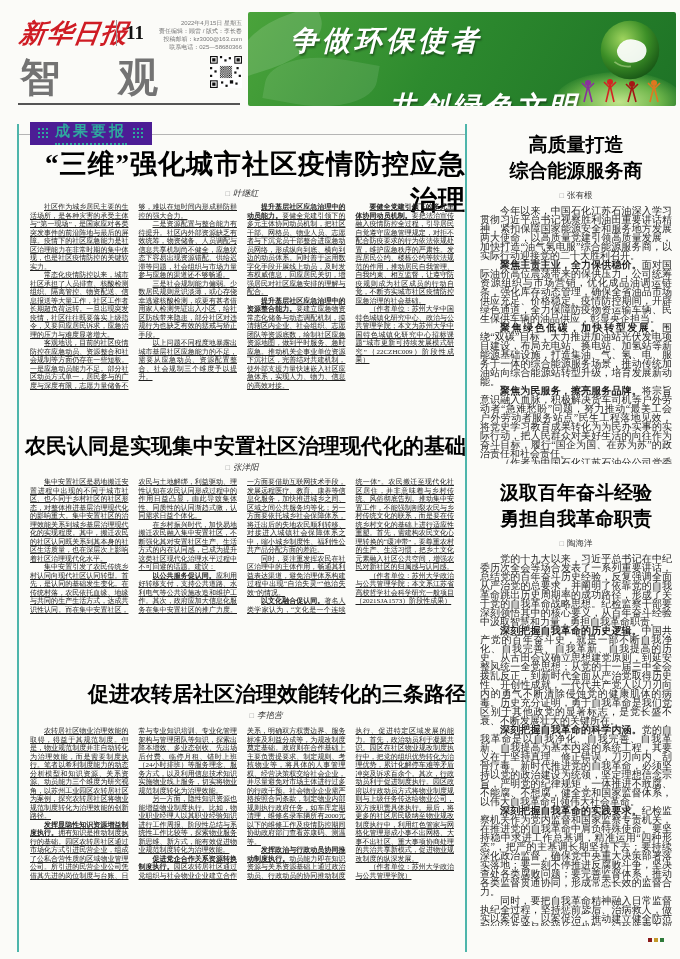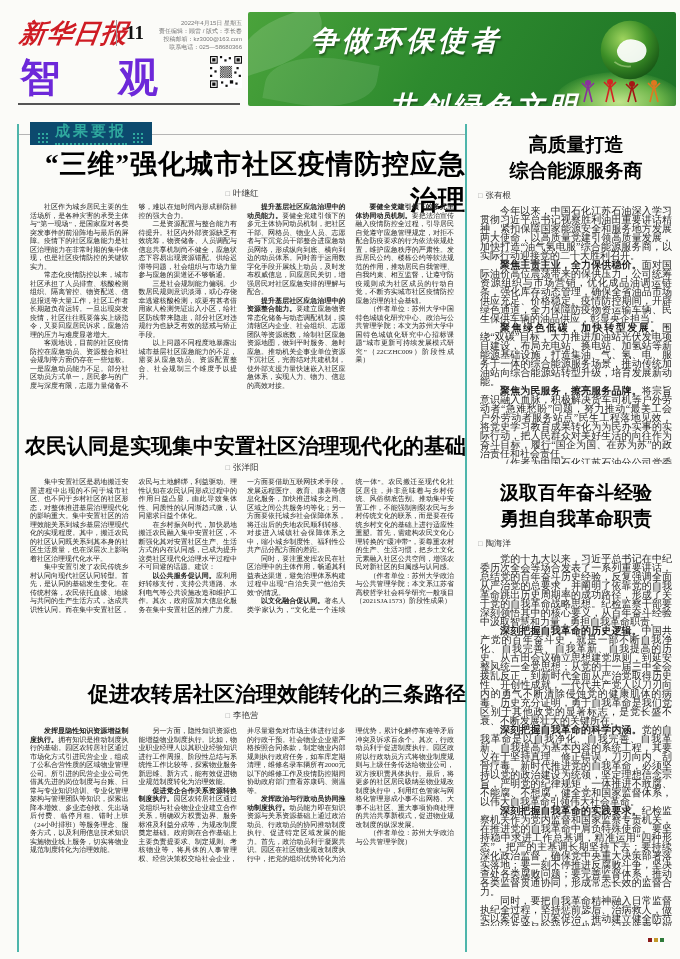--- a/index.html
+++ b/index.html
@@ -6,71 +6,71 @@
     --accent:#2fa89e; --red:#cf1c24; --g1:#4aa33b; --g2:#1e7326;
   }
   html,body{margin:0;padding:0;background:#d9d9d6;}
   .page{position:relative;width:680px;height:959px;margin:0 auto;background:#fbfbf8;
         overflow:hidden;font-family:"Liberation Serif","DejaVu Serif",serif;color:#222;}
   
   .masthead{position:absolute;left:20px;top:16px;font-size:26px;font-weight:bold;font-style:italic;
             color:var(--red);transform:skewX(-8deg);letter-spacing:1px;white-space:nowrap;}
   .pageno{position:absolute;left:116px;top:20px;font-size:19px;font-weight:bold;color:#111;
           border-left:1px solid #999;padding-left:9px;line-height:26px;height:26px;}
-  .section-title{position:absolute;left:20px;top:50px;font-size:40px;font-weight:bold;color:#6d28d9;
+  .section-title{position:absolute;left:20px;top:50px;font-size:40px;font-weight:bold;color:#737373;
                  letter-spacing:24px;white-space:nowrap;}
   .header-rule{position:absolute;left:18px;top:103px;width:222px;border-top:2px solid #555;}
   .date-block{position:absolute;left:148px;top:19px;width:94px;text-align:right;
               font-family:"Liberation Sans","DejaVu Sans",sans-serif;font-size:6px;line-height:8px;color:#777;}
   .qr{position:absolute;left:210px;top:56px;width:32px;height:32px;}
   
   .banner{position:absolute;left:248px;top:12px;width:428px;height:94px;border-radius:2px;overflow:hidden;
           background:linear-gradient(120deg,var(--g1) 0%,#2d8a2e 45%,var(--g2) 100%);}
   .leaf{position:absolute;background:rgba(255,255,255,.14);border-radius:70% 0 70% 0;}
   .leaf.l1{left:-12px;top:6px;width:90px;height:46px;transform:rotate(-18deg);}
   .leaf.l2{left:18px;top:44px;width:110px;height:52px;transform:rotate(10deg);background:rgba(255,255,255,.10);}
   .slogan{position:absolute;color:#fff;font-weight:bold;font-style:italic;font-size:28px;letter-spacing:4px;
           white-space:nowrap;text-shadow:1px 2px 2px rgba(0,0,0,.4);}
-  .slogan.s1{left:62px;top:10px;}
+  .slogan.s1{left:42px;top:10px;}
   .slogan.s2{left:140px;top:48px;margin-top:28px;}
   .ground{position:absolute;right:-8px;bottom:-26px;width:130px;height:60px;border-radius:50%;
           background:radial-gradient(ellipse at center,#bfe48a 0%,#6db54a 45%,rgba(109,181,74,0) 75%);}
   .globe{position:absolute;right:14px;top:6px;width:64px;height:64px;}
   .people{position:absolute;right:10px;bottom:2px;width:86px;height:26px;}
   
   .frame-l,.frame-r{position:absolute;top:124px;width:2px;height:828px;background:var(--accent);opacity:.85;}
   .frame-l{left:17px;} .frame-r{left:465px;}
   .frame-top{position:absolute;left:19px;top:134px;width:446px;border-top:1px solid #b5b5b5;}
-  .badge{position:absolute;left:30px;top:122px;display:flex;align-items:flex-end;gap:5px;
-         background:#0c4a6e;padding:0 7px;}
+  .badge{position:absolute;left:30px;top:122px;display:flex;align-items:center;gap:5px;
+         background:#4c1d95;padding:0 7px;}
   .badge .dots{width:13px;height:13px;
         background-image:radial-gradient(var(--accent) 1px,transparent 1.3px);background-size:4px 4px;}
   .badge .badge-label{font-size:15px;font-weight:bold;color:var(--accent);letter-spacing:3px;
         border-bottom:2px dotted var(--accent);padding-bottom:2px;}
   
   .atitle{position:absolute;left:18px;width:448px;text-align:right;font-weight:bold;color:#000;margin:0;}
   .t-main{top:146px;font-size:27px;letter-spacing:1px;}
   .t-mid{top:432px;font-size:21px;}
   .t-bot{top:680px;font-size:21px;}
-  .byline{position:absolute;left:18px;width:448px;text-align:center;font-size:8.5px;color:#333;}
-  .by-main{top:188px;} .by-mid{top:462px;} .by-bot{top:710px;}
+  .byline{position:absolute;left:18px;width:448px;text-align:center;font-size:8.5px;color:#333;font-style:italic;}
+  .by-main{top:188px;} .by-mid{top:462px;} .by-bot{top:710px;padding-left:24px;}
   .sq{color:#999;font-size:7.5px;margin-right:3px;}
   .body{position:absolute;left:30px;width:424px;overflow:hidden;
         font-size:7px;line-height:8.5px;text-align:justify;color:#1f1f1f;}
-  .cols4{column-count:4;column-gap:10px;}
+  .cols4{column-count:4;column-gap:10px;text-decoration:underline;}
   .b-main{top:203px;height:240px;}
   .b-mid{top:478px;height:202px;}
   .b-bot{top:727px;height:222px;}
   .para{margin:0;text-indent:2em;}
   .lead{font-weight:bold;}
   
   .rtitle{position:absolute;left:478px;width:196px;text-align:center;font-weight:bold;color:#000;
           font-size:19px;line-height:26px;white-space:pre-line;margin:0;}
   .rt1{top:132px;} .rt2{top:480px;}
-  .rby{position:absolute;left:478px;width:196px;text-align:left;font-size:8.5px;color:#333;}
+  .rby{position:absolute;left:478px;width:196px;text-align:center;font-size:8.5px;color:#333;}
   .rby1{top:190px;} .rby2{top:538px;}
   .rbody{position:absolute;left:480px;width:192px;overflow:hidden;
          font-size:10px;line-height:9px;text-align:justify;color:#1f1f1f;}
   .rb1{top:206px;height:258px;}
   .rb2{top:554px;height:372px;}
   
   .endmark{position:absolute;left:648px;top:938px;display:flex;gap:2px;}
   .endmark i{width:4px;height:4px;display:block;}
   .endmark .m1{background:#8b1a1a;} .endmark .m2{background:#c49a2a;} .endmark .m3{background:#2f7a3a;}
 </style>
@@ -198,20 +198,21 @@
       <p class="para"><span>同时，要注重发挥农民在社区治理中的主体作用，畅通其利益表达渠道，避免治理体系构建过程中出现“自治失灵”“他治失效”的情况。</span></p>
       <p class="para"><b class="lead">以文化融合促认同。</b><span>著名人类学家认为，“文化是一个连续统一体”。农民搬迁至现代化社区居住，并非意味着与乡村传统、风俗彻底告别。推动集中安置工作，不能强制割裂农民与乡村传统文化的联系，而是要在传统乡村文化的基础上进行适应性重塑。首先，需建构农民文化心理转换的“缓冲带”，要尊重农村的生产、生活习惯，把乡土文化元素融入社区公共空间，增强农民对新社区的归属感与认同感。</span></p>
       <p class="para"><span>（作者单位：苏州大学政治与公共管理学院；本文系江苏省高校哲学社会科学研究一般项目（2021SJA1573）阶段性成果）</span></p>
     </div>
 
   <h2 class="atitle t-bot">促进农转居社区治理效能转化的三条路径</h2>
   <div class="byline by-bot">
     <span class="sq">□</span><span>李艳营</span>
   </div>
   <div class="body cols4 b-bot">
+      <p class="para"><span>农转居社区物业治理效能的取得，得益于其规范制度。但是，物业规范制度并非自动转化为治理效能，而是需要制度执行。笔者以希利制度能力的动态分析模型和知识资源、关系资源、动员能力三个维度为研究视角，以苏州工业园区农转居社区为案例，探究农转居社区将物业规范制度转化为治理效能的创新路径。</span></p>
       <p class="para"><b class="lead">发挥显隐性知识资源增益制度执行。</b><span>拥有知识是推动制度执行的基础。园区农转居社区通过市场化方式引进民营企业，组成了公私合营性质的区域物业管理公司。所引进的民营企业公司凭借其先进的岗位制度与台账、日常与专业知识培训、专业化管理架构与管理团队等知识，探索出降本增效、多业态创收、先出场后付费、临停月租、错时上班（24小时排班）等服务理念、服务方式，以及利用信息技术知识实施物业线上服务，切实将物业规范制度转化为治理效能。</span></p>
       <p class="para"><span>另一方面，隐性知识资源也能增益物业制度执行。比如，物业职业经理人以其职业经验知识进行工作周报、阶段性总结与系统性工作比较等，探索物业服务新思维、新方式，能有效促进物业规范制度转化为治理效能。</span></p>
       <p class="para"><b class="lead">促进党企合作关系资源转换制度执行。</b><span>园区农转居社区通过党组织与社会物业企业建立合作关系，明确双方权责边界、服务标准及利益分成等，为规改制度奠定基础。政府则在合作基础上主要负责提要求、制定规则、考核物业等，将具体的人事管理权、经营决策权交给社会企业，并尽量避免对市场主体进行过多的行政干预。社会物业企业需严格按照合同条款，制定物业内部规则执行政府任务，如车库定期清理，维修名录车辆所有2000元以下的维修工作及疫情防控期间协助政府部门查看苏康码、测温等。</span></p>
       <p class="para"><b class="lead">发挥政治与行政动员协同推动制度执行。</b><span>动员能力即在知识资源与关系资源基础上通过政治动员、行政动员的协同推动制度执行、促进特定区域发展的能力。首先，政治动员利于凝聚共识。园区在社区物业规改制度执行中，把党的组织优势转化为治理优势，累计化解停车难等矛盾冲突及诉求百余个。其次，行政动员利于促进制度执行。园区政府以行政动员方式将物业制度规则与上级任务传达给物业公司，双方按职责具体执行。最后，将更多的社区居民吸纳至物业规改制度执行中，利用红色管家与网格化管理形成小事不出网格、大事不出社区、重大事项协商处理的共治共享新模式，促进物业规改制度的纵深发展。</span></p>
       <p class="para"><span>（作者单位：苏州大学政治与公共管理学院）</span></p>
     </div>
 
   <h2 class="rtitle rt1">高质量打造
 综合能源服务商</h2>
   <div class="rby rby1">

